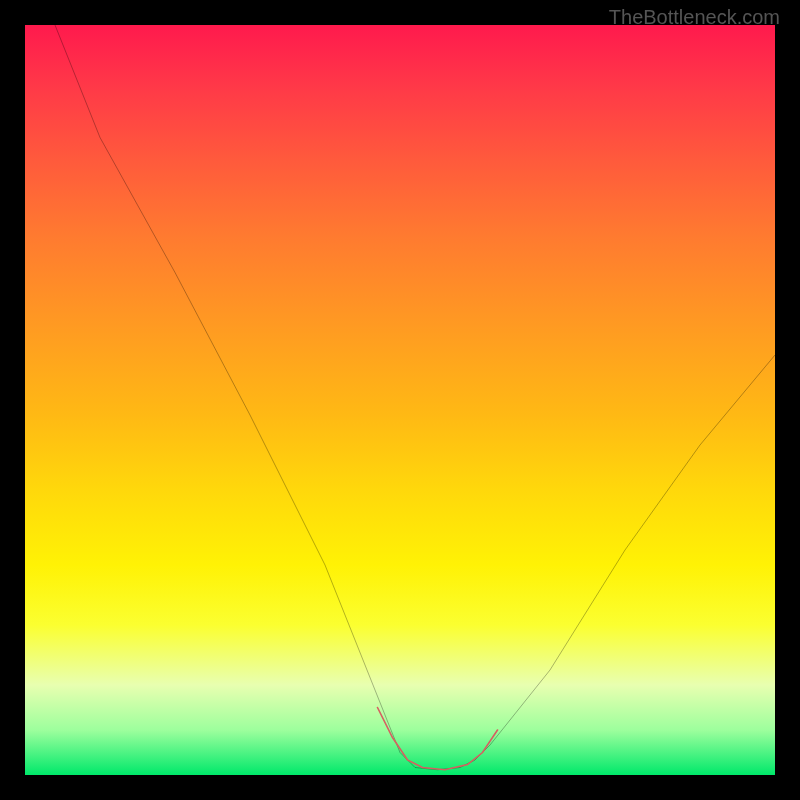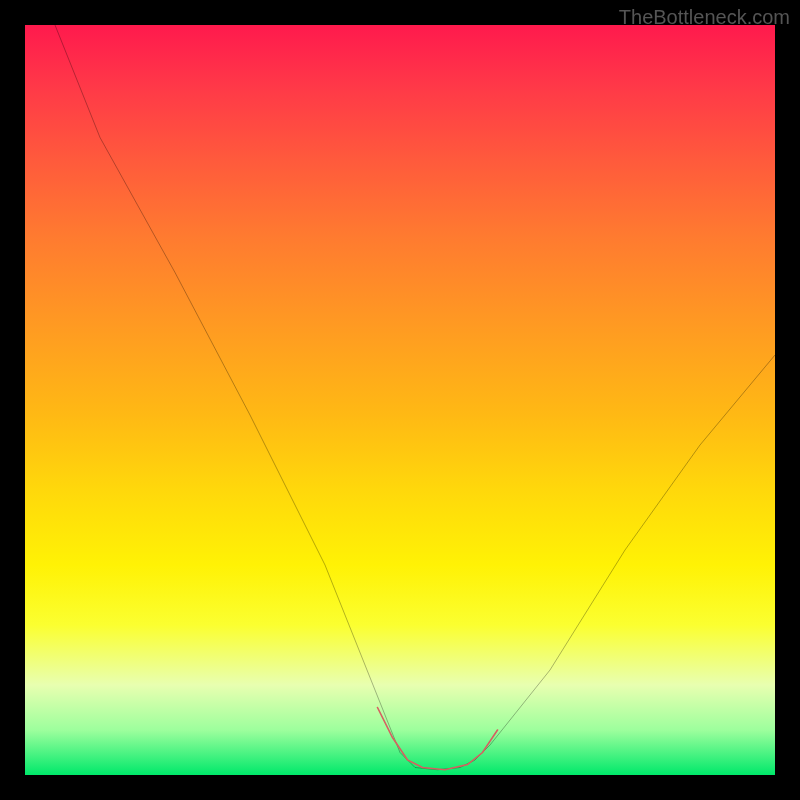--- a/index.html
+++ b/index.html
@@ -8,21 +8,21 @@
     width: 800px;
     height: 800px;
     background: #000;
     position: relative;
     overflow: hidden;
     font-family: Arial, Helvetica, sans-serif;
   }
   .watermark {
     position: absolute;
     top: 6px;
-    right: 10px;
+    right: 20px;
     color: #555;
     font-size: 20px;
     font-weight: 500;
     z-index: 3;
   }
   .plot-area {
     position: absolute;
     left: 25px;
     top: 25px;
     width: 750px;

